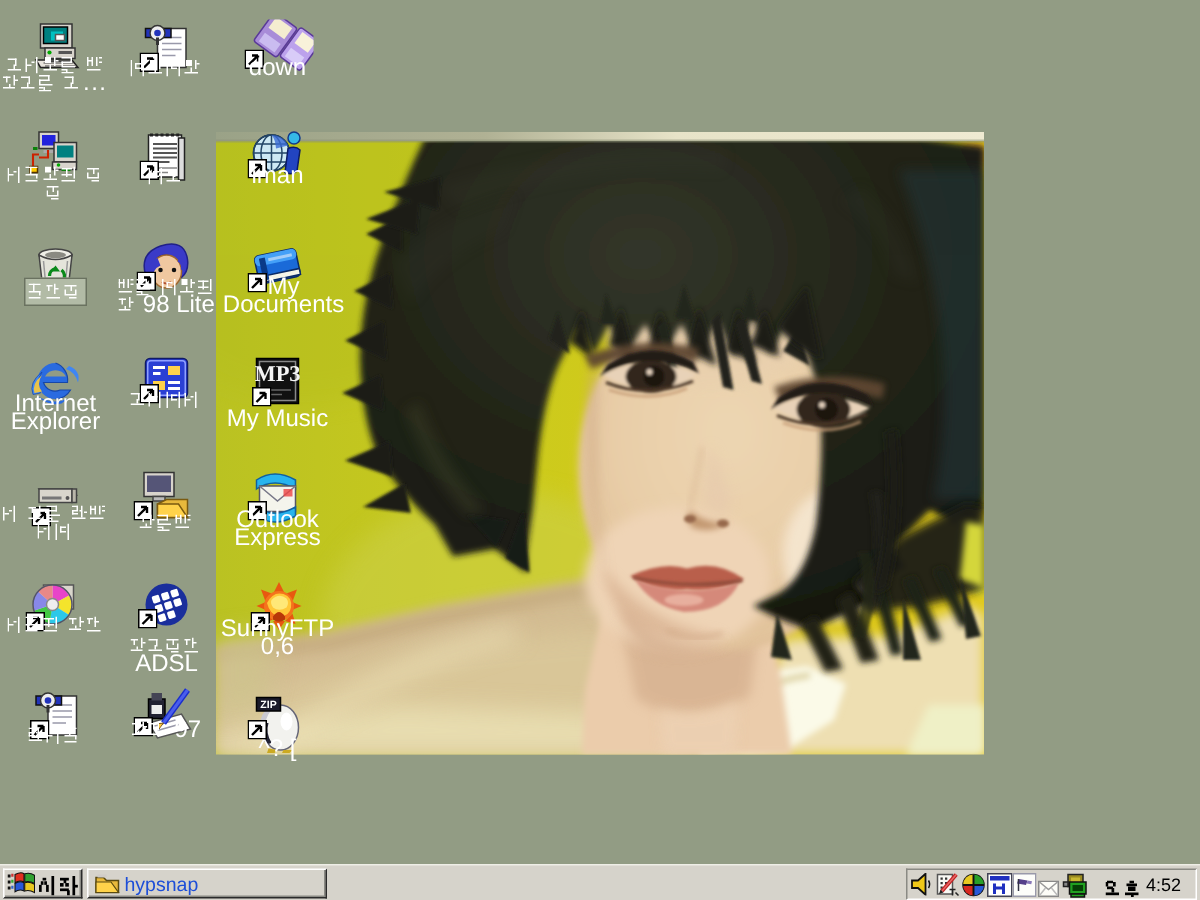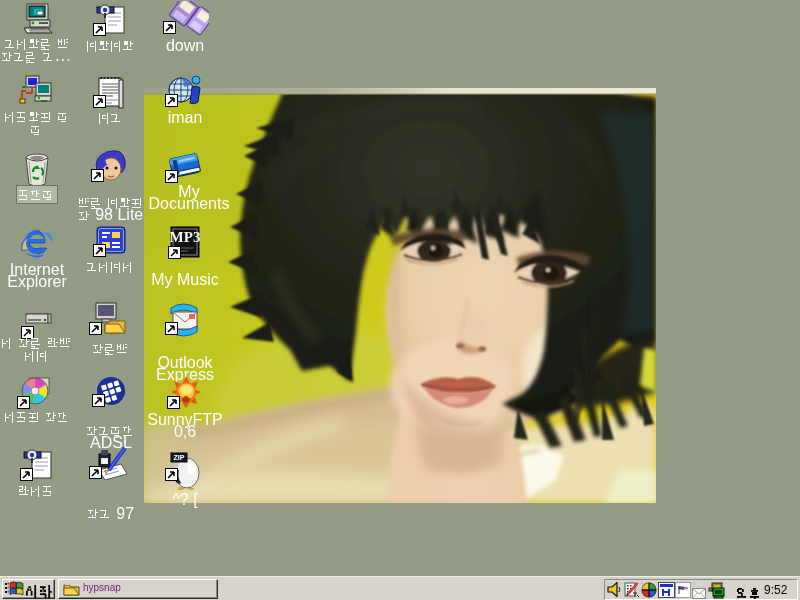--- a/index.html
+++ b/index.html
@@ -1,20 +1,20 @@
 <!DOCTYPE html>
 <html><head><meta charset="utf-8">
 <style>
 html,body{margin:0;padding:0;width:800px;height:600px;overflow:hidden;
  font-family:"Liberation Sans",sans-serif;}
 body{background:#929c84;position:relative;}
 .abs{position:absolute;}
 .lbl{position:absolute;color:#fff;font-size:16px;line-height:12px;text-align:center;}
 .fk{display:inline-block;vertical-align:middle;}
-.icon{position:absolute;}
+.icon{position:absolute;margin-top:12px;}
 </style></head><body>
 <svg class="abs" style="left:144px;top:88px" width="512" height="415" viewBox="0 0 512 415">
 <defs>
  <linearGradient id="pbg" x1="0" y1="0" x2="1" y2="0">
   <stop offset="0" stop-color="#bac222"></stop>
         <stop offset="0.4" stop-color="#cccb1c"></stop>
   <stop offset="0.75" stop-color="#d9c619"></stop>
         <stop offset="1" stop-color="#e0c91b"></stop>
  </linearGradient>
  <linearGradient id="topband" x1="0" y1="0" x2="1" y2="0">
@@ -488,21 +488,21 @@
 <ellipse cx="18" cy="20" rx="10" ry="11" fill="#f0c8a0" stroke="#a06830"></ellipse>
 <path d="M4,22 Q8,12 12,11 L14,16 Q9,18 8,26 Z" fill="#3a3ac8"></path>
 <circle cx="14" cy="19" r="1.5" fill="#111"></circle>
       <circle cx="23" cy="19" r="1.5" fill="#111"></circle>
 <path d="M15,27 q3,2 6,0" stroke="#b05030" stroke-width="1.4" fill="none"></path>
 <path d="M26,12 q4,2 3,7" stroke="#3a3ac8" stroke-width="3" fill="none"></path>
 </svg><svg style="position:absolute;left:-2px;top:20px" width="13" height="13" viewBox="0 0 13 13">
       <rect x="0.5" y="0.5" width="12" height="12" fill="#fff" stroke="#000"></rect>
       <path d="M3,10 L9,4 M9,4 L5,4 M9,4 L9,8" stroke="#000" stroke-width="1.6" fill="none"></path>
     </svg></div>
-<div class="lbl" style="left:68px;top:197px;width:86px"><svg class="fk " width="65" height="11" viewBox="0 0 65 11">
+<div class="lbl" style="left:68px;top:186px;width:86px"><svg class="fk " width="65" height="11" viewBox="0 0 65 11">
       <rect x="0" y="0" width="1" height="6" fill="#fff"></rect>
       <rect x="0" y="2" width="4" height="1" fill="#fff"></rect>
       <rect x="3" y="0" width="1" height="6" fill="#fff"></rect>
       <rect x="6" y="0" width="1" height="6" fill="#fff"></rect>
       <rect x="8" y="0" width="2" height="1" fill="#fff"></rect>
       <rect x="8" y="3" width="2" height="1" fill="#fff"></rect>
       <rect x="0" y="8" width="9" height="1" fill="#fff"></rect>
       <rect x="12" y="0" width="7" height="1" fill="#fff"></rect>
       <rect x="18" y="0" width="1" height="4" fill="#fff"></rect>
       <rect x="12" y="3" width="7" height="1" fill="#fff"></rect>
@@ -646,21 +646,21 @@
 <rect x="8" y="8" width="11" height="13" fill="#223" stroke="#000"></rect>
 <rect x="10" y="4" width="7" height="5" fill="#445"></rect>
 <rect x="10" y="12" width="7" height="6" fill="#eee"></rect>
 <path d="M34,2 L18,24" stroke="#1a2ecc" stroke-width="4"></path>
 <path d="M34,2 L18,24" stroke="#4a5eec" stroke-width="2"></path>
 <polygon points="18,24 15,28 14,24.5" fill="#ffcc44" stroke="#553300" stroke-width="0.5"></polygon>
 </svg><svg style="position:absolute;left:-2px;top:20px" width="13" height="13" viewBox="0 0 13 13">
       <rect x="0.5" y="0.5" width="12" height="12" fill="#fff" stroke="#000"></rect>
       <path d="M3,10 L9,4 M9,4 L5,4 M9,4 L9,8" stroke="#000" stroke-width="1.6" fill="none"></path>
     </svg></div>
-<div class="lbl" style="left:68px;top:508px;width:86px"><svg class="fk " width="24" height="11" viewBox="0 0 24 11">
+<div class="lbl" style="left:68px;top:481px;width:86px"><svg class="fk " width="24" height="11" viewBox="0 0 24 11">
       <rect x="0" y="1" width="5" height="1" fill="#fff"></rect>
       <rect x="2" y="1" width="1" height="4" fill="#fff"></rect>
       <rect x="7" y="0" width="1" height="7" fill="#fff"></rect>
       <rect x="8" y="3" width="2" height="1" fill="#fff"></rect>
       <rect x="0" y="8" width="8" height="1" fill="#fff"></rect>
       <rect x="4" y="6" width="1" height="2" fill="#fff"></rect>
       <rect x="12" y="1" width="6" height="1" fill="#fff"></rect>
       <rect x="17" y="1" width="1" height="5" fill="#fff"></rect>
       <rect x="12" y="8" width="9" height="1" fill="#fff"></rect>
       <rect x="16" y="5" width="1" height="3" fill="#fff"></rect>
@@ -718,21 +718,21 @@
 <div class="icon" style="left:167px;top:302px;width:36px;height:36px"><svg width="36" height="36" viewBox="0 0 36 36">
 <path d="M4,6 Q16,-2 30,6 L30,12 Q16,4 4,12 Z" fill="#28b4ee" stroke="#1060a0"></path>
 <rect x="6" y="10" width="24" height="17" fill="#f4f4ec" stroke="#556"></rect>
 <path d="M6,10 L18,20 L30,10" stroke="#778" fill="none"></path>
 <path d="M4,30 Q16,38 30,30 L30,24 Q16,32 4,24 Z" fill="#28b4ee" stroke="#1060a0"></path>
 <rect x="22" y="12" width="6" height="5" fill="#e44" opacity="0.8"></rect>
 </svg><svg style="position:absolute;left:-2px;top:20px" width="13" height="13" viewBox="0 0 13 13">
       <rect x="0.5" y="0.5" width="12" height="12" fill="#fff" stroke="#000"></rect>
       <path d="M3,10 L9,4 M9,4 L5,4 M9,4 L9,8" stroke="#000" stroke-width="1.6" fill="none"></path>
     </svg></div>
-<div class="lbl" style="left:142px;top:357px;width:86px">Outlook<br>Express</div>
+<div class="lbl" style="left:142px;top:341px;width:86px">Outlook<br>Express</div>
 <div class="icon" style="left:169px;top:376px;width:34px;height:34px"><svg width="34" height="34" viewBox="0 0 34 34">
 <g fill="#e85810">
 <polygon points="17,0 21,8 13,8"></polygon>
         <polygon points="17,32 21,26 13,26"></polygon>
 <polygon points="2,16 9,13 9,19"></polygon>
         <polygon points="32,16 25,13 25,19"></polygon>
 <polygon points="5,5 13,8 8,13"></polygon>
         <polygon points="29,5 26,13 21,8"></polygon>
 <polygon points="6,28 13,25 8,21"></polygon>
         <polygon points="28,28 21,26 26,21"></polygon>
@@ -791,21 +791,21 @@
           <rect x="14.0" y="8.3" width="5.9" height="1.8" fill="#000"></rect>
           <rect x="18.7" y="9.5" width="1.8" height="3.5" fill="#000"></rect>
         </svg></span>
     </div>
     <div class="abs" style="left:58px;top:2px;width:158px;height:18px;background:#d6d3cb;border-top:1px solid #fff;border-left:1px solid #fff;border-right:1px solid #2a2a2a;border-bottom:1px solid #2a2a2a;box-shadow:inset -1px -1px 0 #8a8a84">
       <span style="position:absolute;left:4px;top:2px"><svg width="17" height="14" viewBox="0 0 17 14">
 <polygon points="1,3 6,3 8,5 16,5 16,13 1,13" fill="#e8b93c" stroke="#5a4a10"></polygon>
 <polygon points="1,6 11,6 16,13 1,13" fill="#ffd24a" stroke="#5a4a10" stroke-width="0.8"></polygon>
 <rect x="2" y="1" width="6" height="2" fill="#d0ccc8"></rect>
 </svg></span>
-      <span style="position:absolute;left:24px;top:2px;font-size:10px;color:#701a75">hypsnap</span>
+      <span style="position:absolute;left:24px;top:2px;font-size:13px;color:#1d4ed8">hypsnap</span>
     </div>
     <div class="abs" style="left:604px;top:2px;width:192px;height:19px;background:#d6d3cb;border-top:1px solid #8a8a84;border-left:1px solid #8a8a84;border-right:1px solid #fff;border-bottom:1px solid #fff">
       <span style="position:absolute;left:2px;top:2px"><svg width="15" height="15" viewBox="0 0 15 15">
 <polygon points="1,5 5,5 10,0.5 10,14.5 5,10 1,10" fill="#f0c818" stroke="#111" stroke-width="1.2"></polygon>
 <path d="M12,5 q1.5,2.5 0,5" stroke="#111" fill="none" stroke-width="1"></path>
 </svg></span>
       <span style="position:absolute;left:19px;top:2px"><svg width="16" height="16" viewBox="0 0 16 16">
 <rect x="1" y="1" width="10" height="13" fill="#f8f8f4" stroke="#555"></rect>
 <g fill="#333">
             <rect x="3" y="3" width="1.5" height="1.5"></rect>
@@ -858,14 +858,14 @@
           <rect x="1.0" y="4.0" width="4.0" height="1.8" fill="#000"></rect>
           <rect x="4.0" y="5.0" width="1.8" height="3.0" fill="#000"></rect>
           <rect x="0.0" y="8.0" width="9.0" height="1.8" fill="#000"></rect>
           <rect x="16.0" y="0.0" width="3.0" height="1.8" fill="#000"></rect>
           <rect x="14.0" y="2.0" width="7.0" height="1.8" fill="#000"></rect>
           <rect x="15.0" y="4.0" width="5.0" height="3.0" fill="#000"></rect>
           <rect x="16.0" y="5.0" width="3.0" height="1.8" fill="#000"></rect>
           <rect x="13.0" y="8.0" width="9.0" height="1.8" fill="#000"></rect>
           <rect x="17.0" y="9.0" width="1.8" height="2.0" fill="#000"></rect>
         </svg></span>
-      <span style="position:absolute;left:159px;top:3px;font-size:12px;color:#000">9:52</span>
+      <span style="position:absolute;left:159px;top:3px;font-size:12px;color:#000">4:52</span>
     </div>
   </div>
 </body></html>

